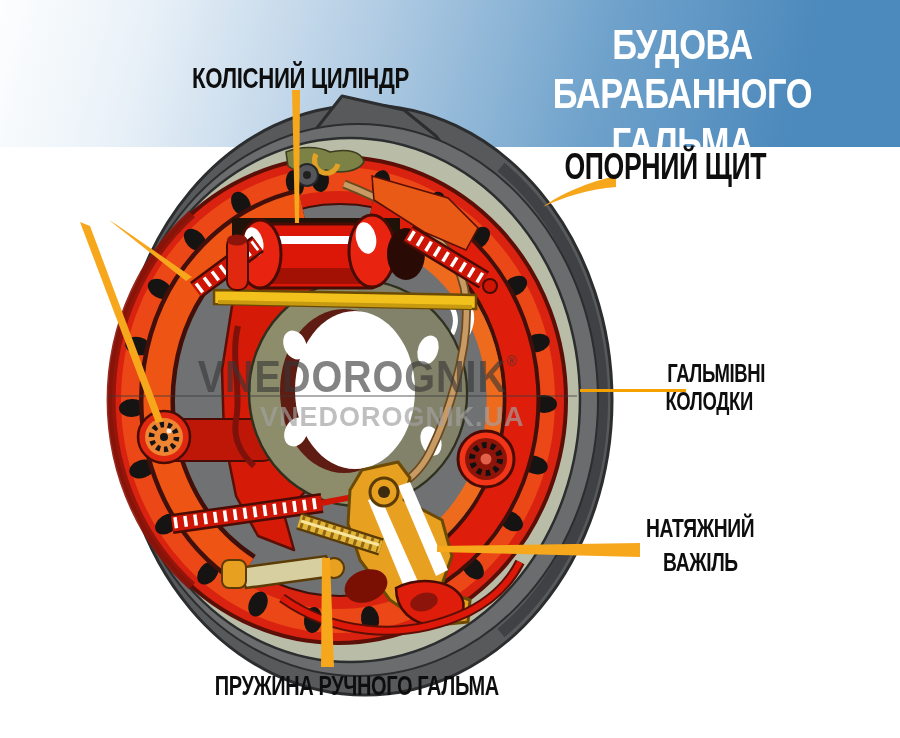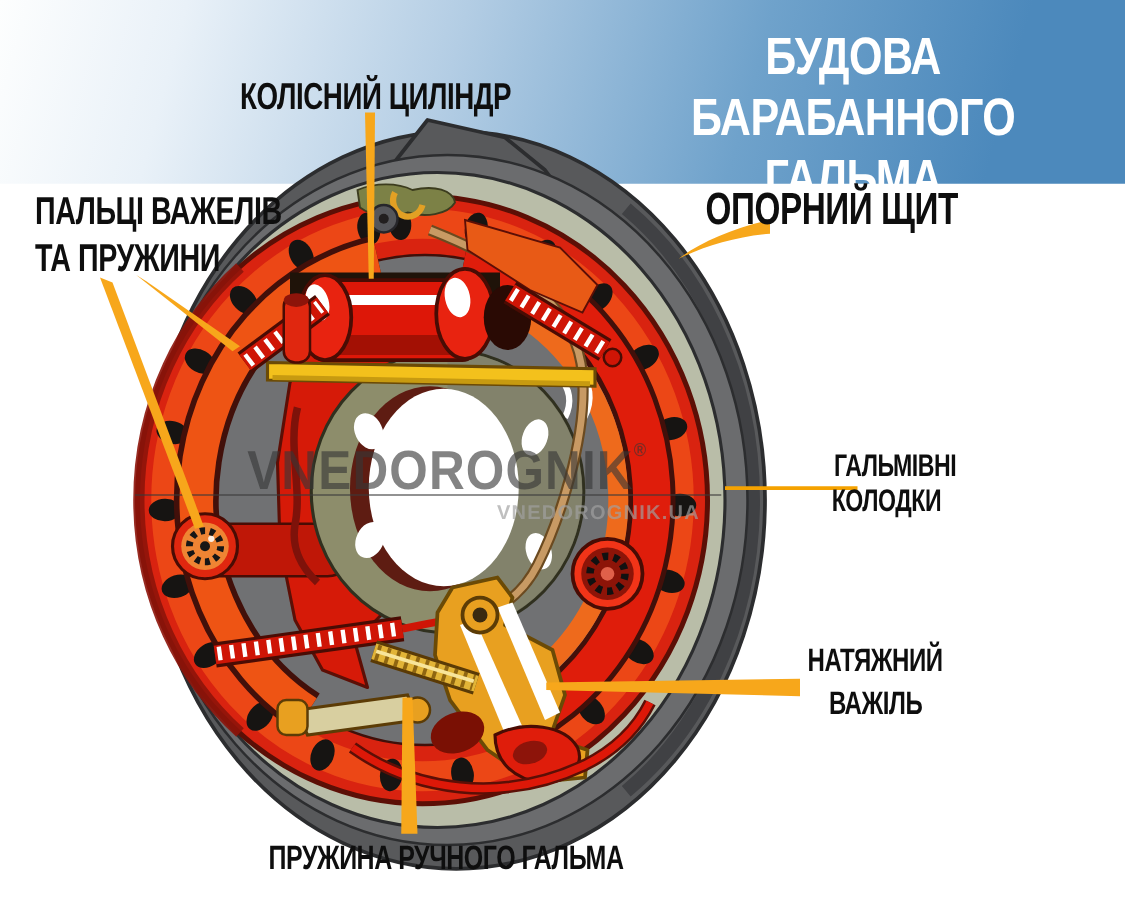--- a/index.html
+++ b/index.html
@@ -12,22 +12,22 @@
   .lbl{position:absolute;z-index:4;font-weight:700;color:#0e0e0e;white-space:nowrap;}
   .cond{display:inline-block;transform:scaleX(0.74);transform-origin:center center;letter-spacing:-0.5px;}
   .oleft{transform-origin:left center;}
   .title{position:absolute;z-index:4;left:455px;top:20px;width:455px;text-align:center;
          font-weight:700;color:#ffffff;font-size:42px;line-height:49px;}
   .title .cond{transform:scaleX(0.82);}
   .wm-main{position:absolute;z-index:3;left:180px;top:352px;width:400px;text-align:left;
          font-weight:700;font-size:44px;color:rgba(55,55,55,0.62);}
   .wm-main .cond{transform:scaleX(0.9);letter-spacing:1px;}
   .wm-reg{font-size:15px;vertical-align:top;}
-  .wm-sub{position:absolute;z-index:3;left:260px;top:402px;width:300px;text-align:right;
-         font-weight:700;font-size:16px;color:rgba(160,160,160,0.68);letter-spacing:1px;}
+  .wm-sub{position:absolute;z-index:3;left:260px;top:402px;width:300px;text-align:left;
+         font-weight:700;font-size:27px;color:rgba(160,160,160,0.68);letter-spacing:1px;}
 </style>
 </head>
 <body>
 
 <div class="canvas">
 
   <div class="header-band"></div>
 
   <svg class="art" width="900" height="738" viewBox="0 0 900 738">
 
@@ -232,24 +232,20 @@
 
   <div class="title">
     <span class="cond">БУДОВА БАРАБАННОГО</span><br>
     <span class="cond">ГАЛЬМА</span>
   </div>
 
   <div class="lbl" style="left:150px;top:61px;width:300px;text-align:center;font-size:30px;">
     <span class="cond">КОЛІСНИЙ ЦИЛІНДР</span>
   </div>
 
-  <div class="lbl" style="left:28px;top:150px;font-size:31px;line-height:38px;text-align:left;">
-    <span class="cond oleft">ПАЛЬЦІ ВАЖЕЛІВ</span><br>
-    <span class="cond oleft">ТА ПРУЖИНИ</span>
-  </div>
 
   <div class="lbl" style="left:529px;top:146px;width:250px;text-align:left;font-size:36px;">
     <span class="cond">ОПОРНИЙ ЩИТ</span>
   </div>
 
   <div class="lbl" style="left:650px;top:359px;width:200px;text-align:left;font-size:25px;line-height:28px;">
     <span class="cond">ГАЛЬМІВНІ</span><br>
     <span class="cond">КОЛОДКИ</span>
   </div>
 

